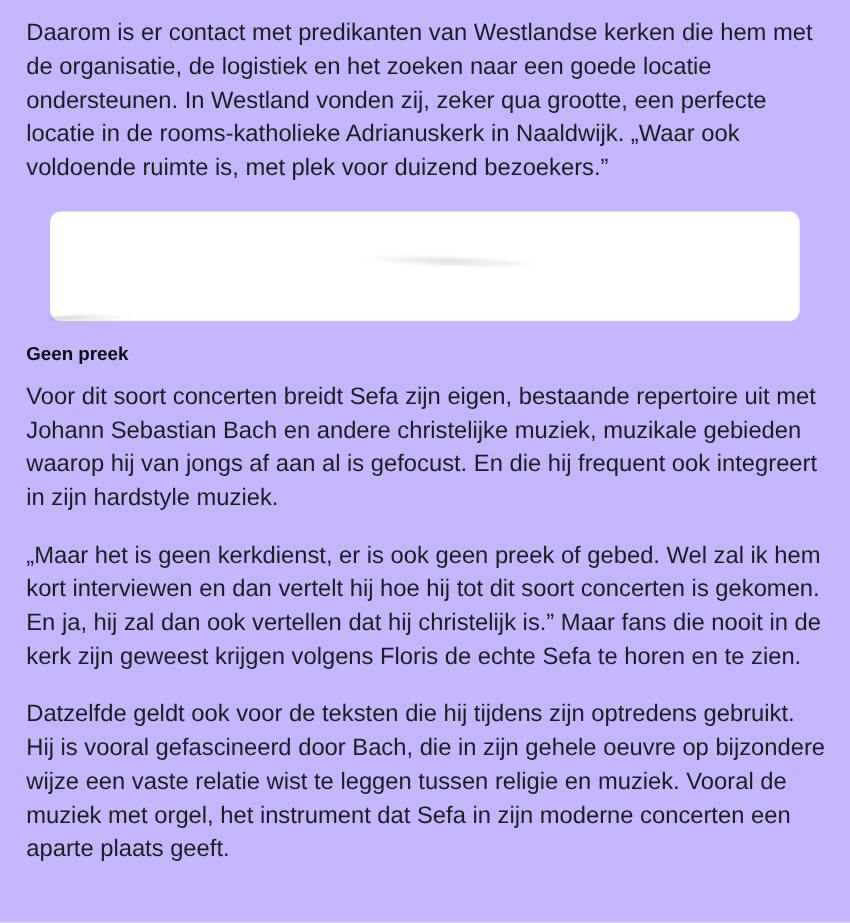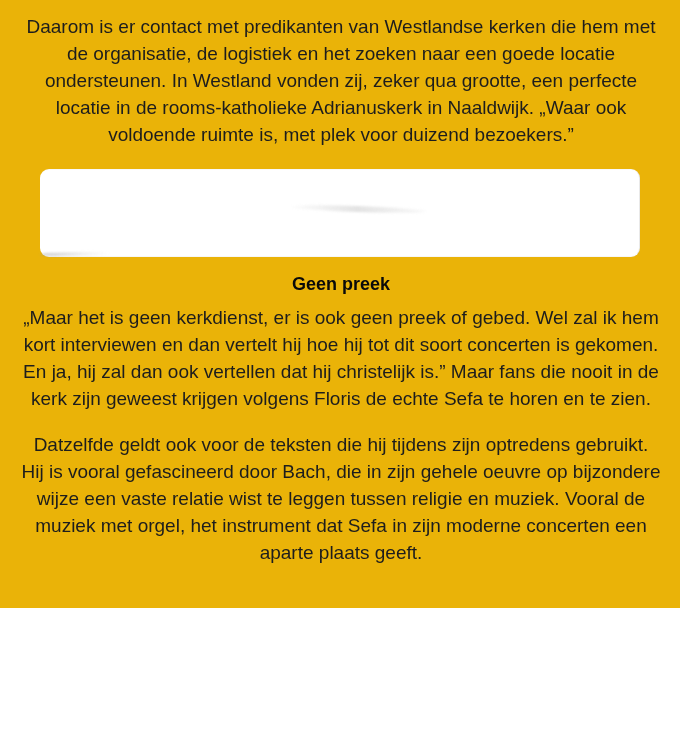--- a/index.html
+++ b/index.html
@@ -4,38 +4,37 @@
 <style>
   html, body {
     margin: 0;
     padding: 0;
     background: #ffffff;
   }
   .page {
     position: relative;
     box-sizing: border-box;
     width: 680px;
-    height: 608px;
+    height: 738px;
     overflow: hidden;
-    background: #eab308;
+    background: #c4b5fd;
     padding: 13px 19px 0 21px;
     font-family: "Liberation Sans", sans-serif;
     color: #1d1d1d;
-    text-align: center;
   }
   p.body-text {
     margin: 0 0 19px 0;
     font-size: 19px;
     line-height: 27px;
     font-weight: 400;
     color: #1d1d1d;
   }
   h2.section-heading {
     margin: 15px 0 8px 0;
-    font-size: 18px;
+    font-size: 15px;
     line-height: 24px;
     font-weight: 700;
     color: #0a0a0a;
   }
   
   .image-region {
     position: relative;
     box-sizing: border-box;
     width: 600px;
     height: 88px;
@@ -75,19 +74,20 @@
 
   <p class="body-text">Daarom is er contact met predikanten van Westlandse kerken die hem met de organisatie, de logistiek en het zoeken naar een goede locatie ondersteunen. In Westland vonden zij, zeker qua grootte, een perfecte locatie in de rooms-katholieke Adrianuskerk in Naaldwijk. „Waar ook voldoende ruimte is, met plek voor duizend bezoekers.”</p>
 
   <div class="image-region">
     <div class="smudge smudge-center"></div>
     <div class="smudge smudge-left"></div>
   </div>
 
   <h2 class="section-heading">Geen preek</h2>
 
+  <p class="body-text">Voor dit soort concerten breidt Sefa zijn eigen, bestaande repertoire uit met Johann Sebastian Bach en andere christelijke muziek, muzikale gebieden waarop hij van jongs af aan al is gefocust. En die hij frequent ook integreert in zijn hardstyle muziek.</p>
 
   <p class="body-text">„Maar het is geen kerkdienst, er is ook geen preek of gebed. Wel zal ik hem kort interviewen en dan vertelt hij hoe hij tot dit soort concerten is gekomen. En ja, hij zal dan ook vertellen dat hij christelijk is.” Maar fans die nooit in de kerk zijn geweest krijgen volgens Floris de echte Sefa te horen en te zien.</p>
 
   <p class="body-text">Datzelfde geldt ook voor de teksten die hij tijdens zijn optredens gebruikt. Hij is vooral gefascineerd door Bach, die in zijn gehele oeuvre op bijzondere wijze een vaste relatie wist te leggen tussen religie en muziek. Vooral de muziek met orgel, het instrument dat Sefa in zijn moderne concerten een aparte plaats geeft.</p>
 
 
 </div>
 
 </body></html>

